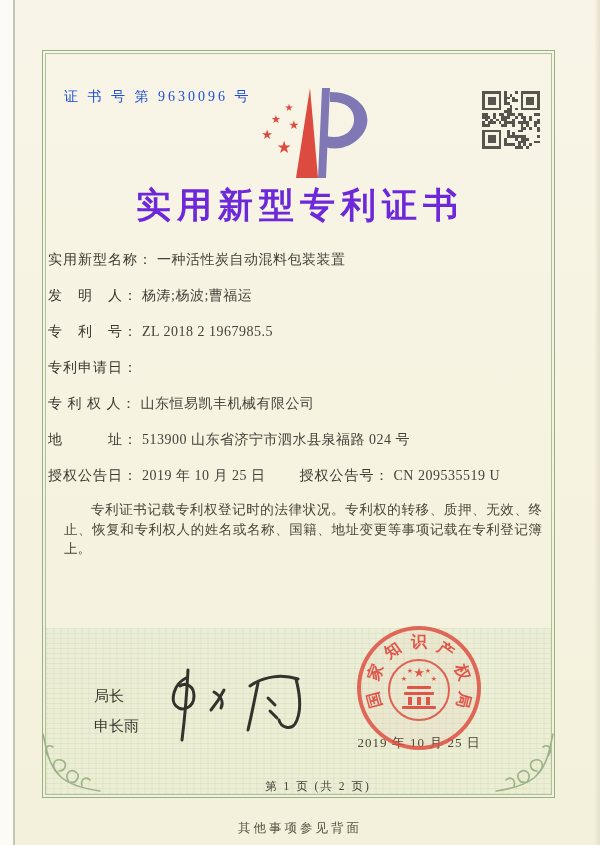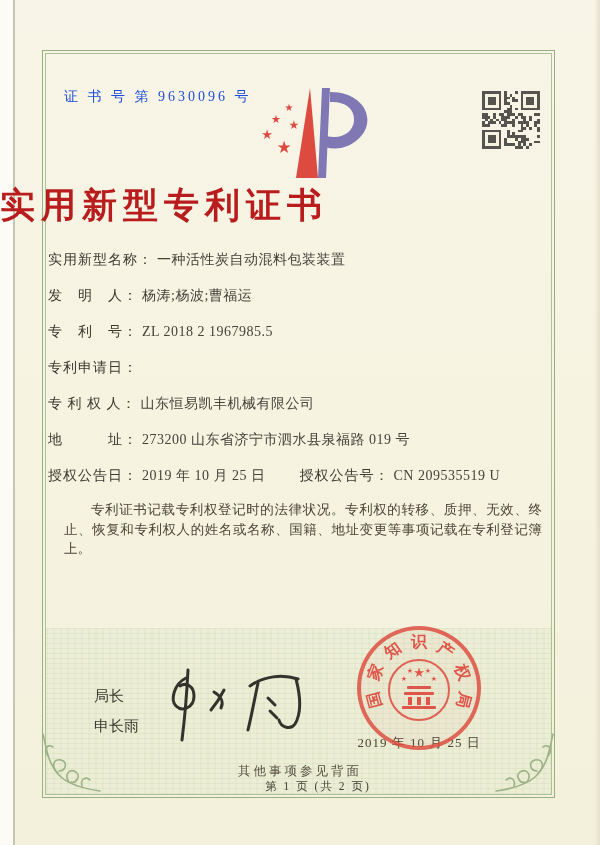--- a/index.html
+++ b/index.html
@@ -40,22 +40,22 @@
 
   .cert-no {
     position:absolute; left:64px; top:88px;
     font-size:14px; letter-spacing:3px; color:#1d4ed8;
   }
   .logo { position:absolute; left:238px; top:84px; width:130px; height:102px; }
   .qr { position:absolute; left:482px; top:90px; width:58px; height:60px; }
 
   .title {
     position:absolute; left:0; top:182px; width:600px;
-    text-align:left; font-size:35px; font-weight:700;
-    letter-spacing:6px; color:#b91c1c;
+    text-align:center; font-size:35px; font-weight:700;
+    letter-spacing:6px; color:#6d28d9;
   }
 
   .fields { position:absolute; left:48px; top:250px; width:480px; font-size:14px; }
   .fields .row { display:flex; line-height:20px; margin-bottom:16px; white-space:nowrap; }
   .fields .lbl { color:#3b382f; letter-spacing:1px; flex:none; }
   .fields .val { color:#45423a; letter-spacing:0.5px; margin-left:4px; }
   .fields .row.double .val { margin-right:34px; }
 
   .body-text {
     position:absolute; left:64px; top:500px; width:478px;
@@ -89,21 +89,21 @@
   .seal-date {
     position:absolute; left:351px; top:734px; width:136px; z-index:2;
     text-align:center; font-size:13px; letter-spacing:1px; color:#4d4336;
   }
 
   .page-info {
     position:absolute; left:0; top:779px; width:600px;
     text-align:center; font-size:11.5px; letter-spacing:2px; color:#45423a;padding-left:36px;
   }
   .footer-note {
-    position:absolute; left:0; top:763px; width:600px;
+    position:absolute; left:0; top:820px; width:600px;
     text-align:center; font-size:12.5px; letter-spacing:3px; color:#55503f;
   }
 </style>
 </head>
 <body>
 
 <div class="page">
 
   <div class="scan-edge-left"></div>
   <div class="scan-edge-right"></div>
@@ -289,21 +289,21 @@
     </div>
     <div class="row">
       <span class="lbl">专利申请日：</span>
     </div>
     <div class="row">
       <span class="lbl">专 利 权 人：</span>
       <span class="val">山东恒易凯丰机械有限公司</span>
     </div>
     <div class="row">
       <span class="lbl">地　　　址：</span>
-      <span class="val">273200 山东省济宁市泗水县泉福路 019 号</span>
+      <span class="val">513900 山东省济宁市泗水县泉福路 024 号</span>
     </div>
     <div class="row double">
       <span class="lbl">授权公告日：</span>
       <span class="val">2019 年 10 月 25 日</span>
       <span class="lbl">授权公告号：</span>
       <span class="val">CN 209535519 U</span>
     </div>
   </div>
 
   <div class="body-text">

